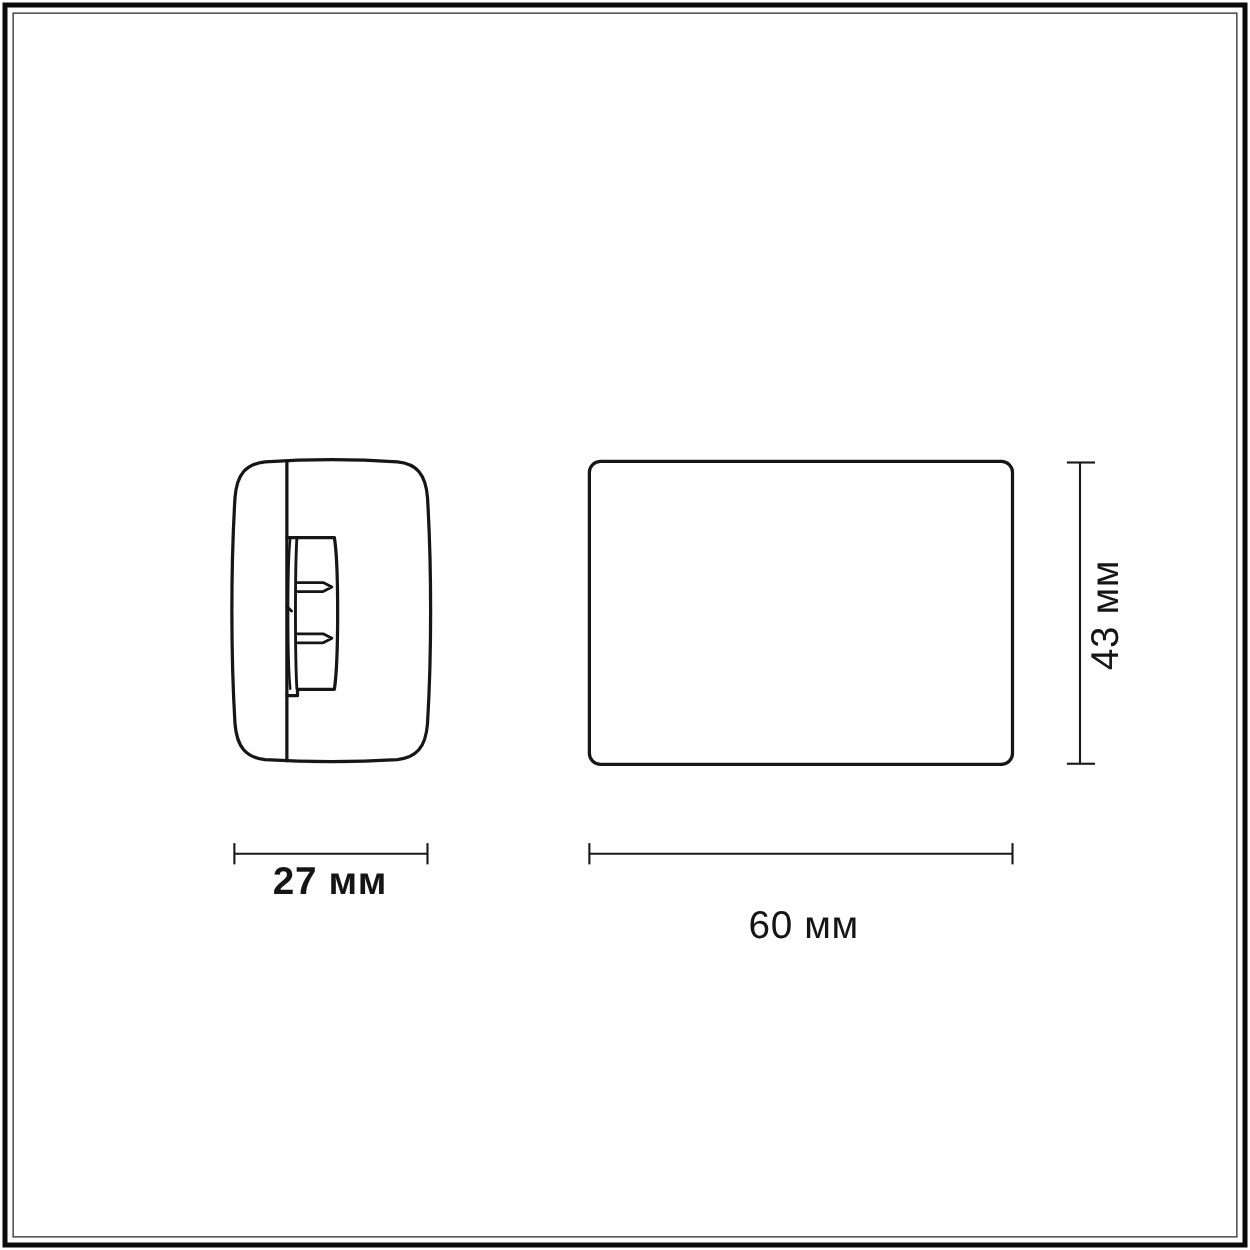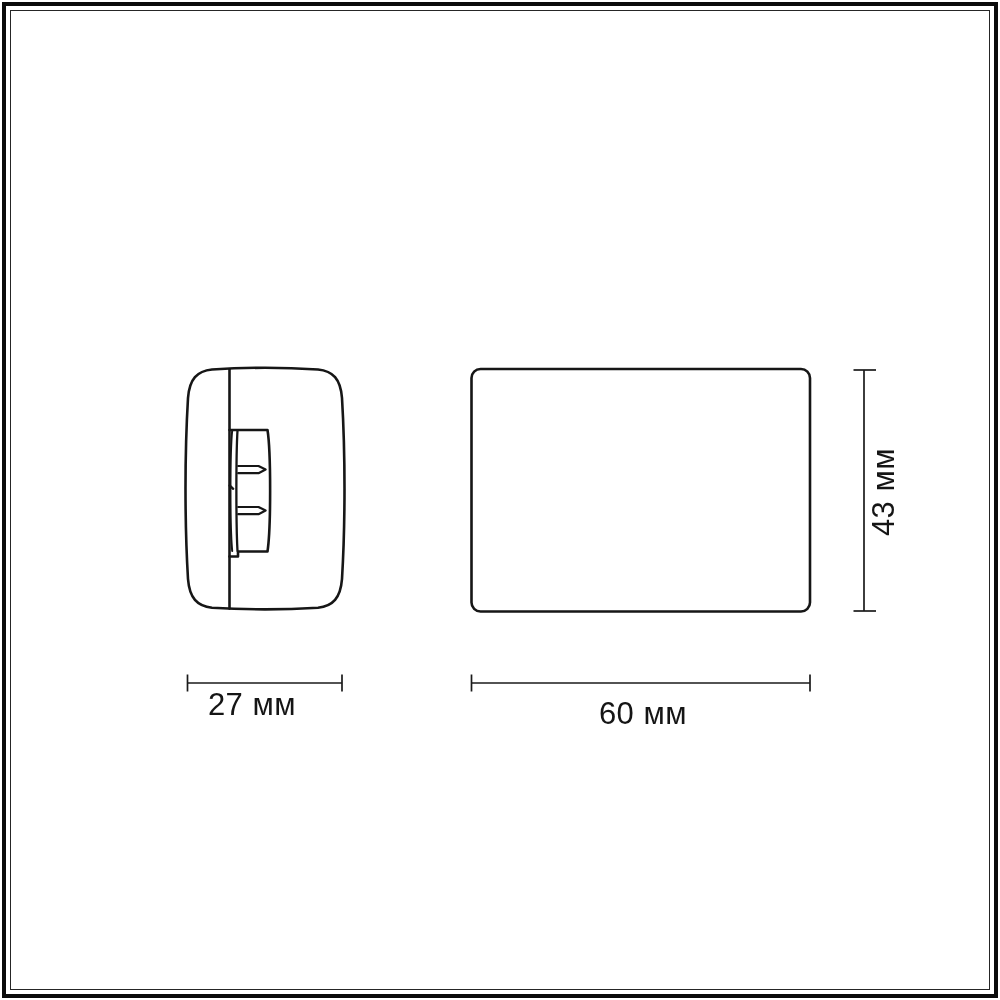--- a/index.html
+++ b/index.html
@@ -105,19 +105,19 @@
       </g>
 
       <g>
         <line x1="864" y1="370" x2="864" y2="611"></line>
         <line x1="853.5" y1="370" x2="876" y2="370"></line>
         <line x1="853.5" y1="611" x2="876" y2="611"></line>
       </g>
     </g>
   </svg>
 
-  <div class="dim-label" style="left:252px; top:687px;">27 мм</div>
+  <div class="dim-label" style="left:264px; top:687px;font-weight:bold;">27 мм</div>
 
-  <div class="dim-label" style="left:643px; top:696px;">60 мм</div>
+  <div class="dim-label" style="left:643px; top:722px;">60 мм</div>
 
   <div class="dim-label vertical" style="left:884px; top:492px;">43 мм</div>
 
 </div>
 
 </body></html>

